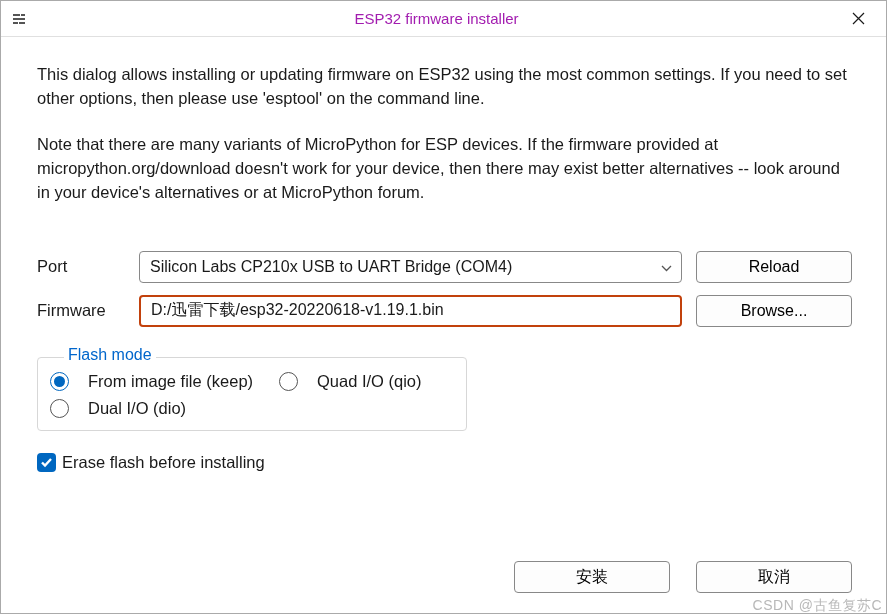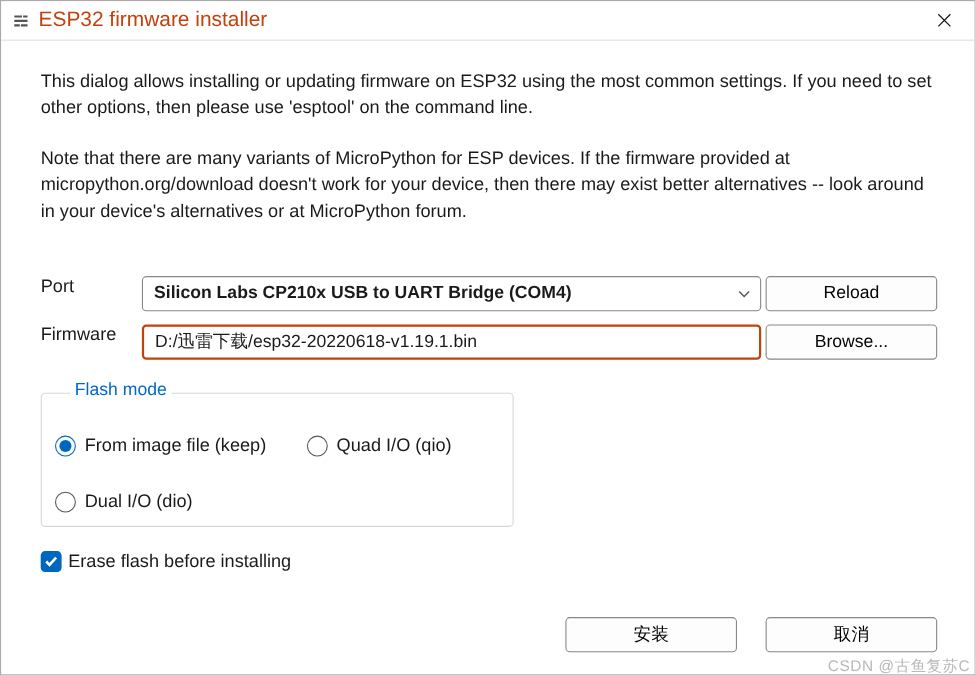--- a/index.html
+++ b/index.html
@@ -34,22 +34,23 @@
     .titlebar-icon {
       width: 16px;
       height: 16px;
       margin-right: 8px;
       display: flex;
       align-items: center;
       justify-content: center;
     }
     .titlebar-title {
       flex: 1;
-      font-size: 19px;
-      color: #c2410c;
+      font-size: 15px;
+      color: #a21caf;
+      text-align: center;
     }
     .titlebar-close {
       width: 40px;
       height: 30px;
       display: flex;
       align-items: center;
       justify-content: center;
       cursor: pointer;
     }
     .titlebar-close svg { width: 13px; height: 13px; }
@@ -65,22 +66,22 @@
       line-height: 1.45;
       color: #1a1a1a;
       margin: 0;
     }
     .intro p + p { margin-top: 22px; }
     .form-area {
       margin-top: 46px;
     }
     .form-row {
       display: flex;
-      align-items: flex-start;
-      gap: 4px;
+      align-items: center;
+      gap: 14px;
       margin-bottom: 12px;
     }
     .form-label {
       width: 88px;
       font-size: 16.5px;
       color: #1a1a1a;
     }
     .select-wrap {
       flex: 1;
       position: relative;
@@ -90,21 +91,20 @@
       height: 32px;
       border: 1px solid #888;
       border-radius: 4px;
       padding: 0 32px 0 10px;
       font-size: 16px;
       font-family: inherit;
       background: #fff;
       display: flex;
       align-items: center;
       cursor: pointer;
-      font-weight: bold;
     }
     .select-chevron {
       position: absolute;
       right: 10px;
       top: 50%;
       transform: translateY(-50%);
       color: #555;
       pointer-events: none;
     }
     .text-input {
@@ -152,24 +152,23 @@
     .radio-grid {
       display: grid;
       grid-template-columns: 225px auto;
       row-gap: 8px;
       column-gap: 4px;
       margin-top: 4px;
     }
     .radio-item {
       display: flex;
       align-items: center;
-      gap: 8px;
+      gap: 19px;
       font-size: 16.5px;
       cursor: pointer;
-      margin-top: 24px;
     }
     .radio {
       width: 19px;
       height: 19px;
       border: 1.5px solid #555;
       border-radius: 50%;
       display: flex;
       align-items: center;
       justify-content: center;
       flex-shrink: 0;

